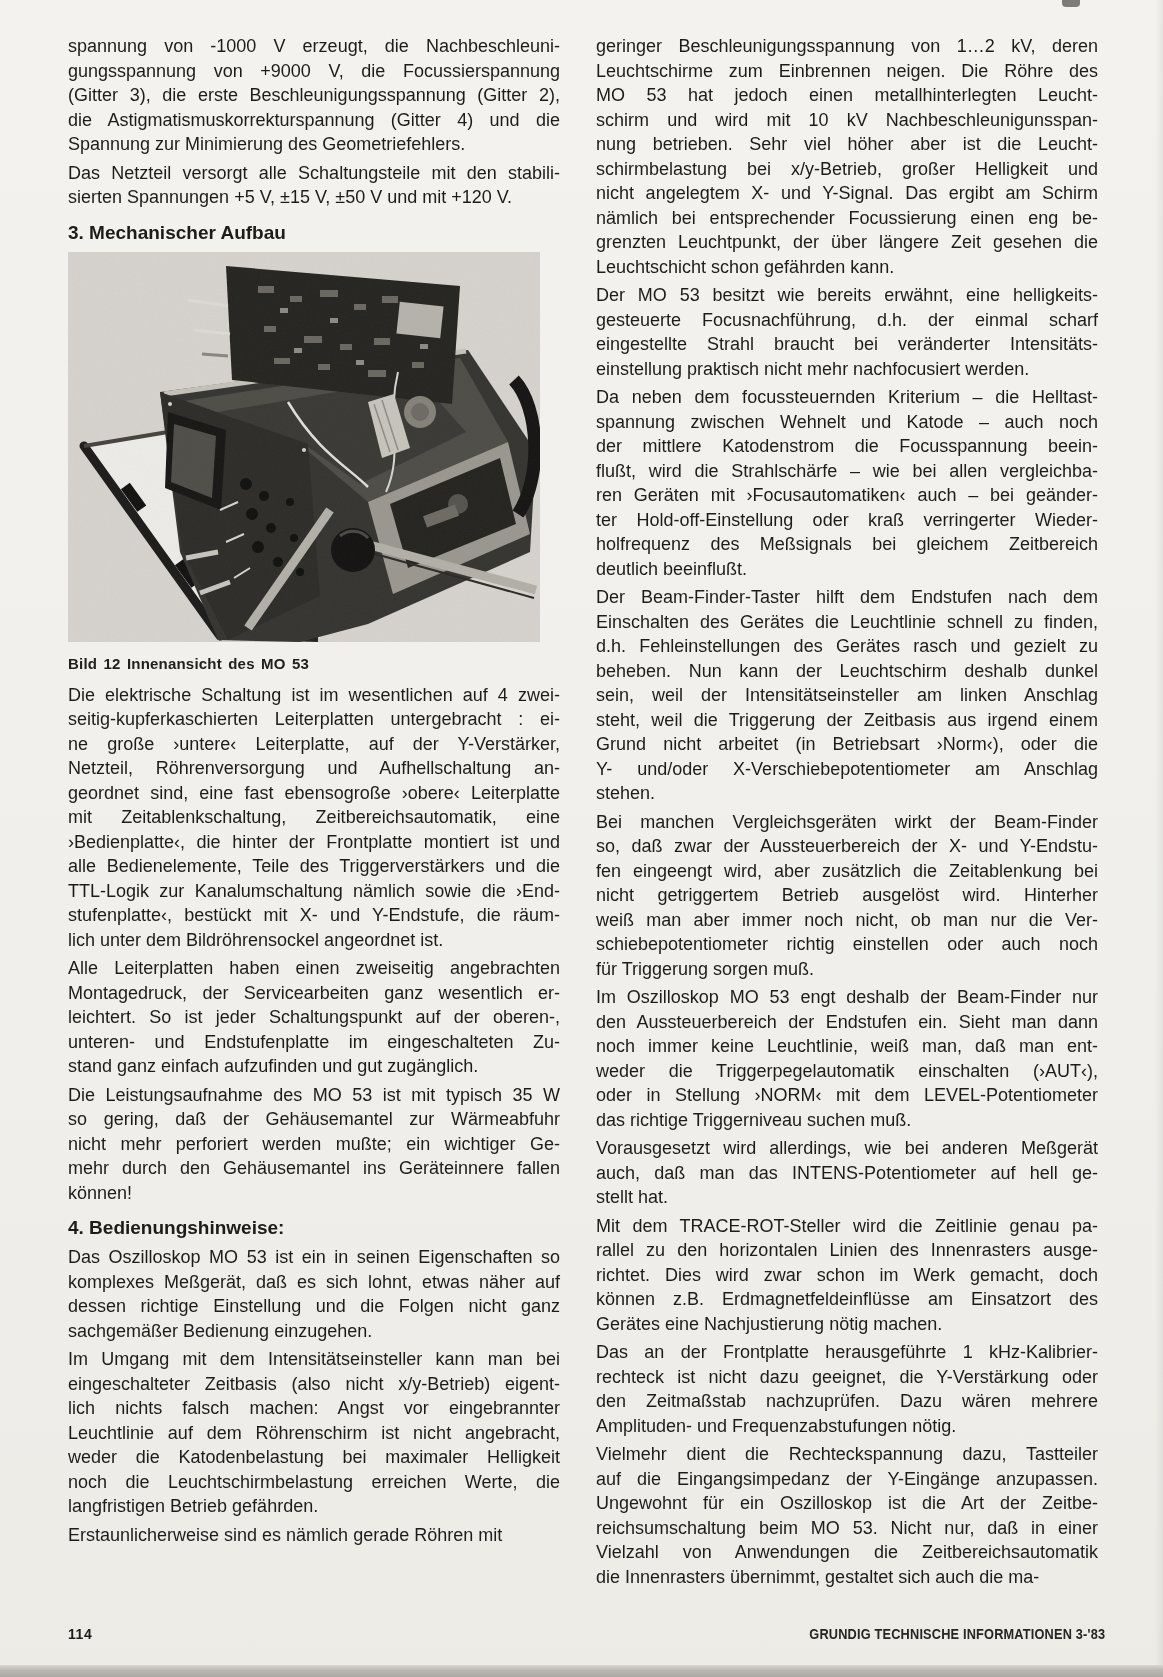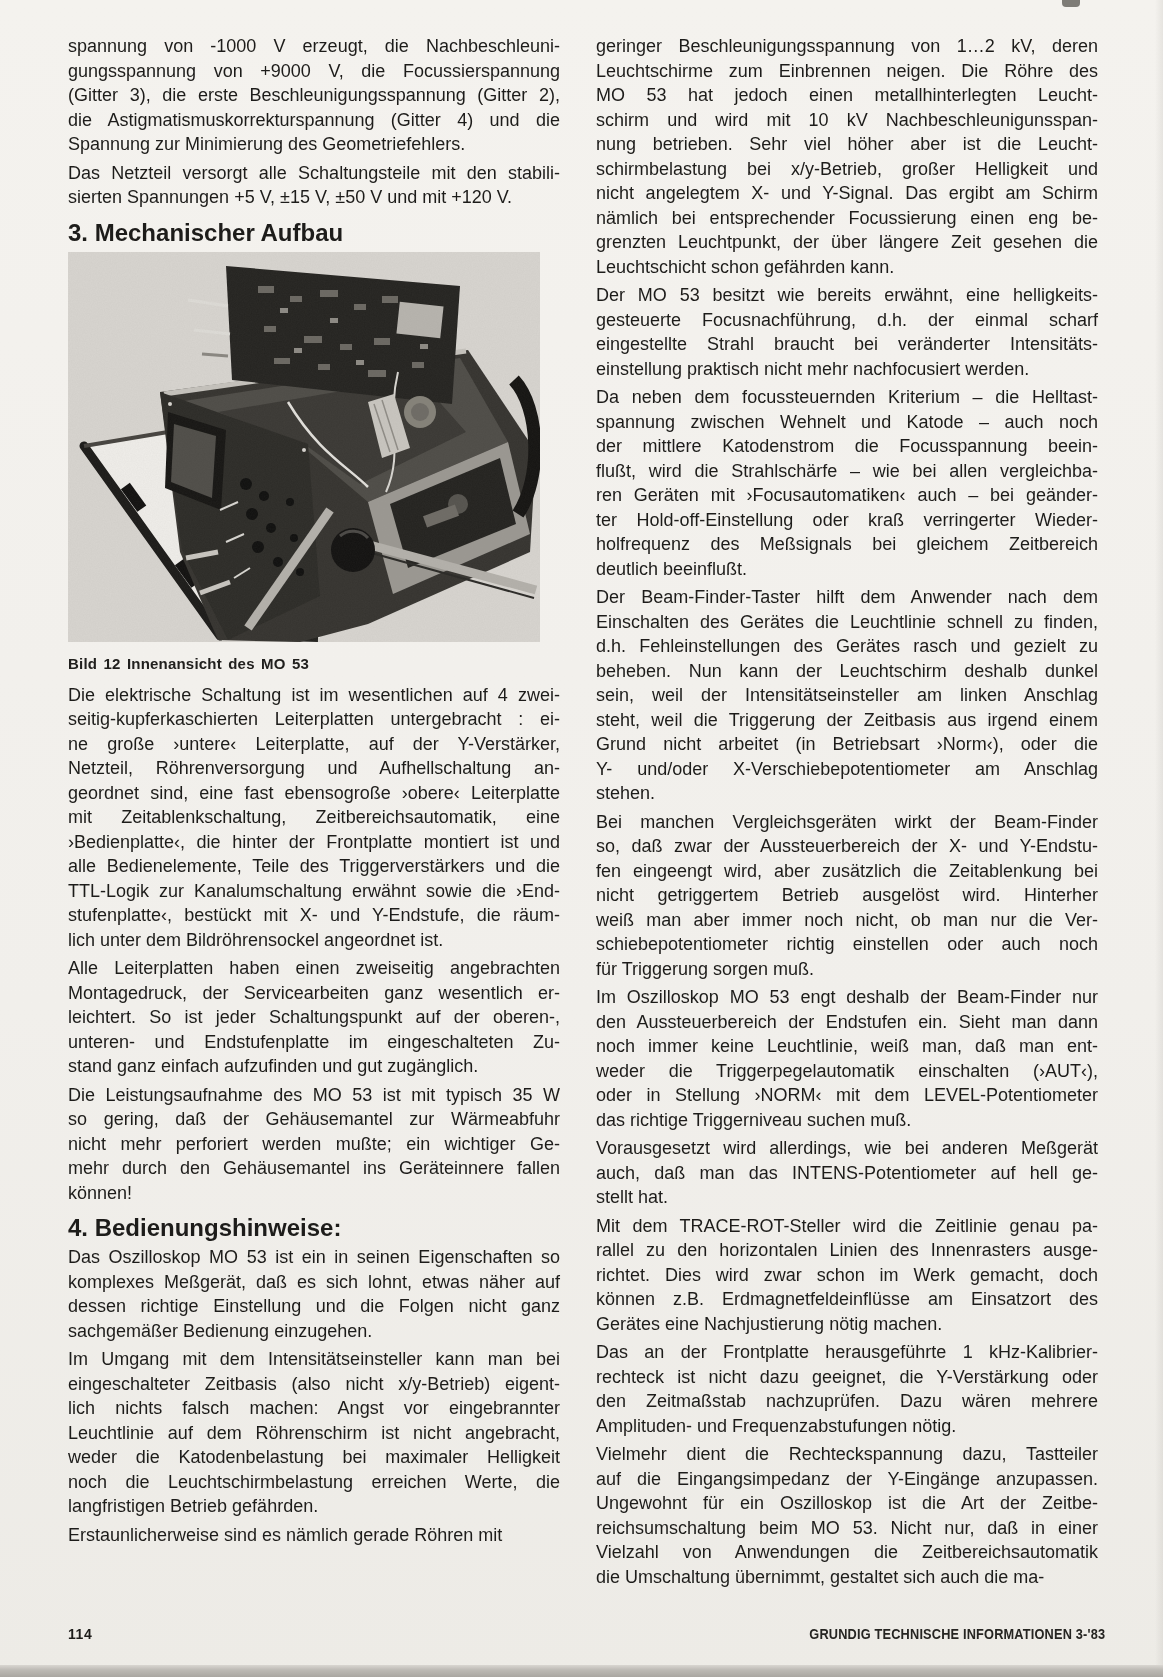--- a/index.html
+++ b/index.html
@@ -14,21 +14,21 @@
   .col-right{width:502px;}
   .para{margin:4px 0 0;}
   .para:first-child{margin-top:0;}
   .line{
     font-size:18px;line-height:24.5px;
     text-align:justify;text-align-last:justify;
     white-space:nowrap;letter-spacing:0px;
   }
   .line{white-space:normal;}
   .line.last{text-align-last:left;}
-  .heading{font-size:24px;line-height:25px;font-weight:700;margin:10px 0 5px;}
+  .heading{font-size:19px;line-height:25px;font-weight:700;margin:10px 0 5px;}
   .figure{margin:7px 0 11px;}
   .figure svg{display:block;width:472px;height:390px;}
   .figure-caption{
     display:block;margin-top:13px;font-size:15px;font-weight:700;
     letter-spacing:.2px;word-spacing:2px;color:#21201e;
   }
   .footer{position:absolute;left:0;top:1626px;width:1163px;height:22px;}
   .page-number{position:absolute;left:68px;top:0;font-size:14px;font-weight:700;letter-spacing:.6px;}
   .journal{
     position:absolute;right:58px;top:0;font-size:14.5px;font-weight:700;
@@ -171,21 +171,21 @@
   </figure>
         <div class="para">
           <div class="line">Die elektrische Schaltung ist im wesentlichen auf 4 zwei-</div>
           <div class="line">seitig-kupferkaschierten Leiterplatten untergebracht : ei-</div>
           <div class="line">ne große ›untere‹ Leiterplatte, auf der Y-Verstärker,</div>
           <div class="line">Netzteil, Röhrenversorgung und Aufhellschaltung an-</div>
           <div class="line">geordnet sind, eine fast ebensogroße ›obere‹ Leiterplatte</div>
           <div class="line">mit Zeitablenkschaltung, Zeitbereichsautomatik, eine</div>
           <div class="line">›Bedienplatte‹, die hinter der Frontplatte montiert ist und</div>
           <div class="line">alle Bedienelemente, Teile des Triggerverstärkers und die</div>
-          <div class="line">TTL-Logik zur Kanalumschaltung erwähnt sowie die ›End-</div>
+          <div class="line">TTL-Logik zur Kanalumschaltung nämlich sowie die ›End-</div>
           <div class="line">stufenplatte‹, bestückt mit X- und Y-Endstufe, die räum-</div>
           <div class="line last">lich unter dem Bildröhrensockel angeordnet ist.</div>
         </div>
         <div class="para">
           <div class="line">Alle Leiterplatten haben einen zweiseitig angebrachten</div>
           <div class="line">Montagedruck, der Servicearbeiten ganz wesentlich er-</div>
           <div class="line">leichtert. So ist jeder Schaltungspunkt auf der oberen-,</div>
           <div class="line">unteren- und Endstufenplatte im eingeschalteten Zu-</div>
           <div class="line last">stand ganz einfach aufzufinden und gut zugänglich.</div>
         </div>
@@ -239,21 +239,21 @@
           <div class="line">Da neben dem focussteuernden Kriterium – die Helltast-</div>
           <div class="line">spannung zwischen Wehnelt und Katode – auch noch</div>
           <div class="line">der mittlere Katodenstrom die Focusspannung beein-</div>
           <div class="line">flußt, wird die Strahlschärfe – wie bei allen vergleichba-</div>
           <div class="line">ren Geräten mit ›Focusautomatiken‹ auch – bei geänder-</div>
           <div class="line">ter Hold-off-Einstellung oder kraß verringerter Wieder-</div>
           <div class="line">holfrequenz des Meßsignals bei gleichem Zeitbereich</div>
           <div class="line last">deutlich beeinflußt.</div>
         </div>
         <div class="para">
-          <div class="line">Der Beam-Finder-Taster hilft dem Anwender nach dem</div>
+          <div class="line">Der Beam-Finder-Taster hilft dem Endstufen nach dem</div>
           <div class="line">Einschalten des Gerätes die Leuchtlinie schnell zu finden,</div>
           <div class="line">d.h. Fehleinstellungen des Gerätes rasch und gezielt zu</div>
           <div class="line">beheben. Nun kann der Leuchtschirm deshalb dunkel</div>
           <div class="line">sein, weil der Intensitätseinsteller am linken Anschlag</div>
           <div class="line">steht, weil die Triggerung der Zeitbasis aus irgend einem</div>
           <div class="line">Grund nicht arbeitet (in Betriebsart ›Norm‹), oder die</div>
           <div class="line">Y- und/oder X-Verschiebepotentiometer am Anschlag</div>
           <div class="line last">stehen.</div>
         </div>
         <div class="para">
@@ -290,21 +290,21 @@
           <div class="line">rechteck ist nicht dazu geeignet, die Y-Verstärkung oder</div>
           <div class="line">den Zeitmaßstab nachzuprüfen. Dazu wären mehrere</div>
           <div class="line last">Amplituden- und Frequenzabstufungen nötig.</div>
         </div>
         <div class="para">
           <div class="line">Vielmehr dient die Rechteckspannung dazu, Tastteiler</div>
           <div class="line">auf die Eingangsimpedanz der Y-Eingänge anzupassen.</div>
           <div class="line">Ungewohnt für ein Oszilloskop ist die Art der Zeitbe-</div>
           <div class="line">reichsumschaltung beim MO 53. Nicht nur, daß in einer</div>
           <div class="line">Vielzahl von Anwendungen die Zeitbereichsautomatik</div>
-          <div class="line last">die Umschaltung übernimmt, gestaltet sich auch die ma-</div>
+          <div class="line last">die Innenrasters übernimmt, gestaltet sich auch die ma-</div>
         </div>
       </div>
   </div>
 
   <div class="footer">
     <span class="page-number">114</span>
     <span class="journal">GRUNDIG TECHNISCHE INFORMATIONEN 3-'83</span>
   </div>
 
   <div class="scan-speck"></div>

